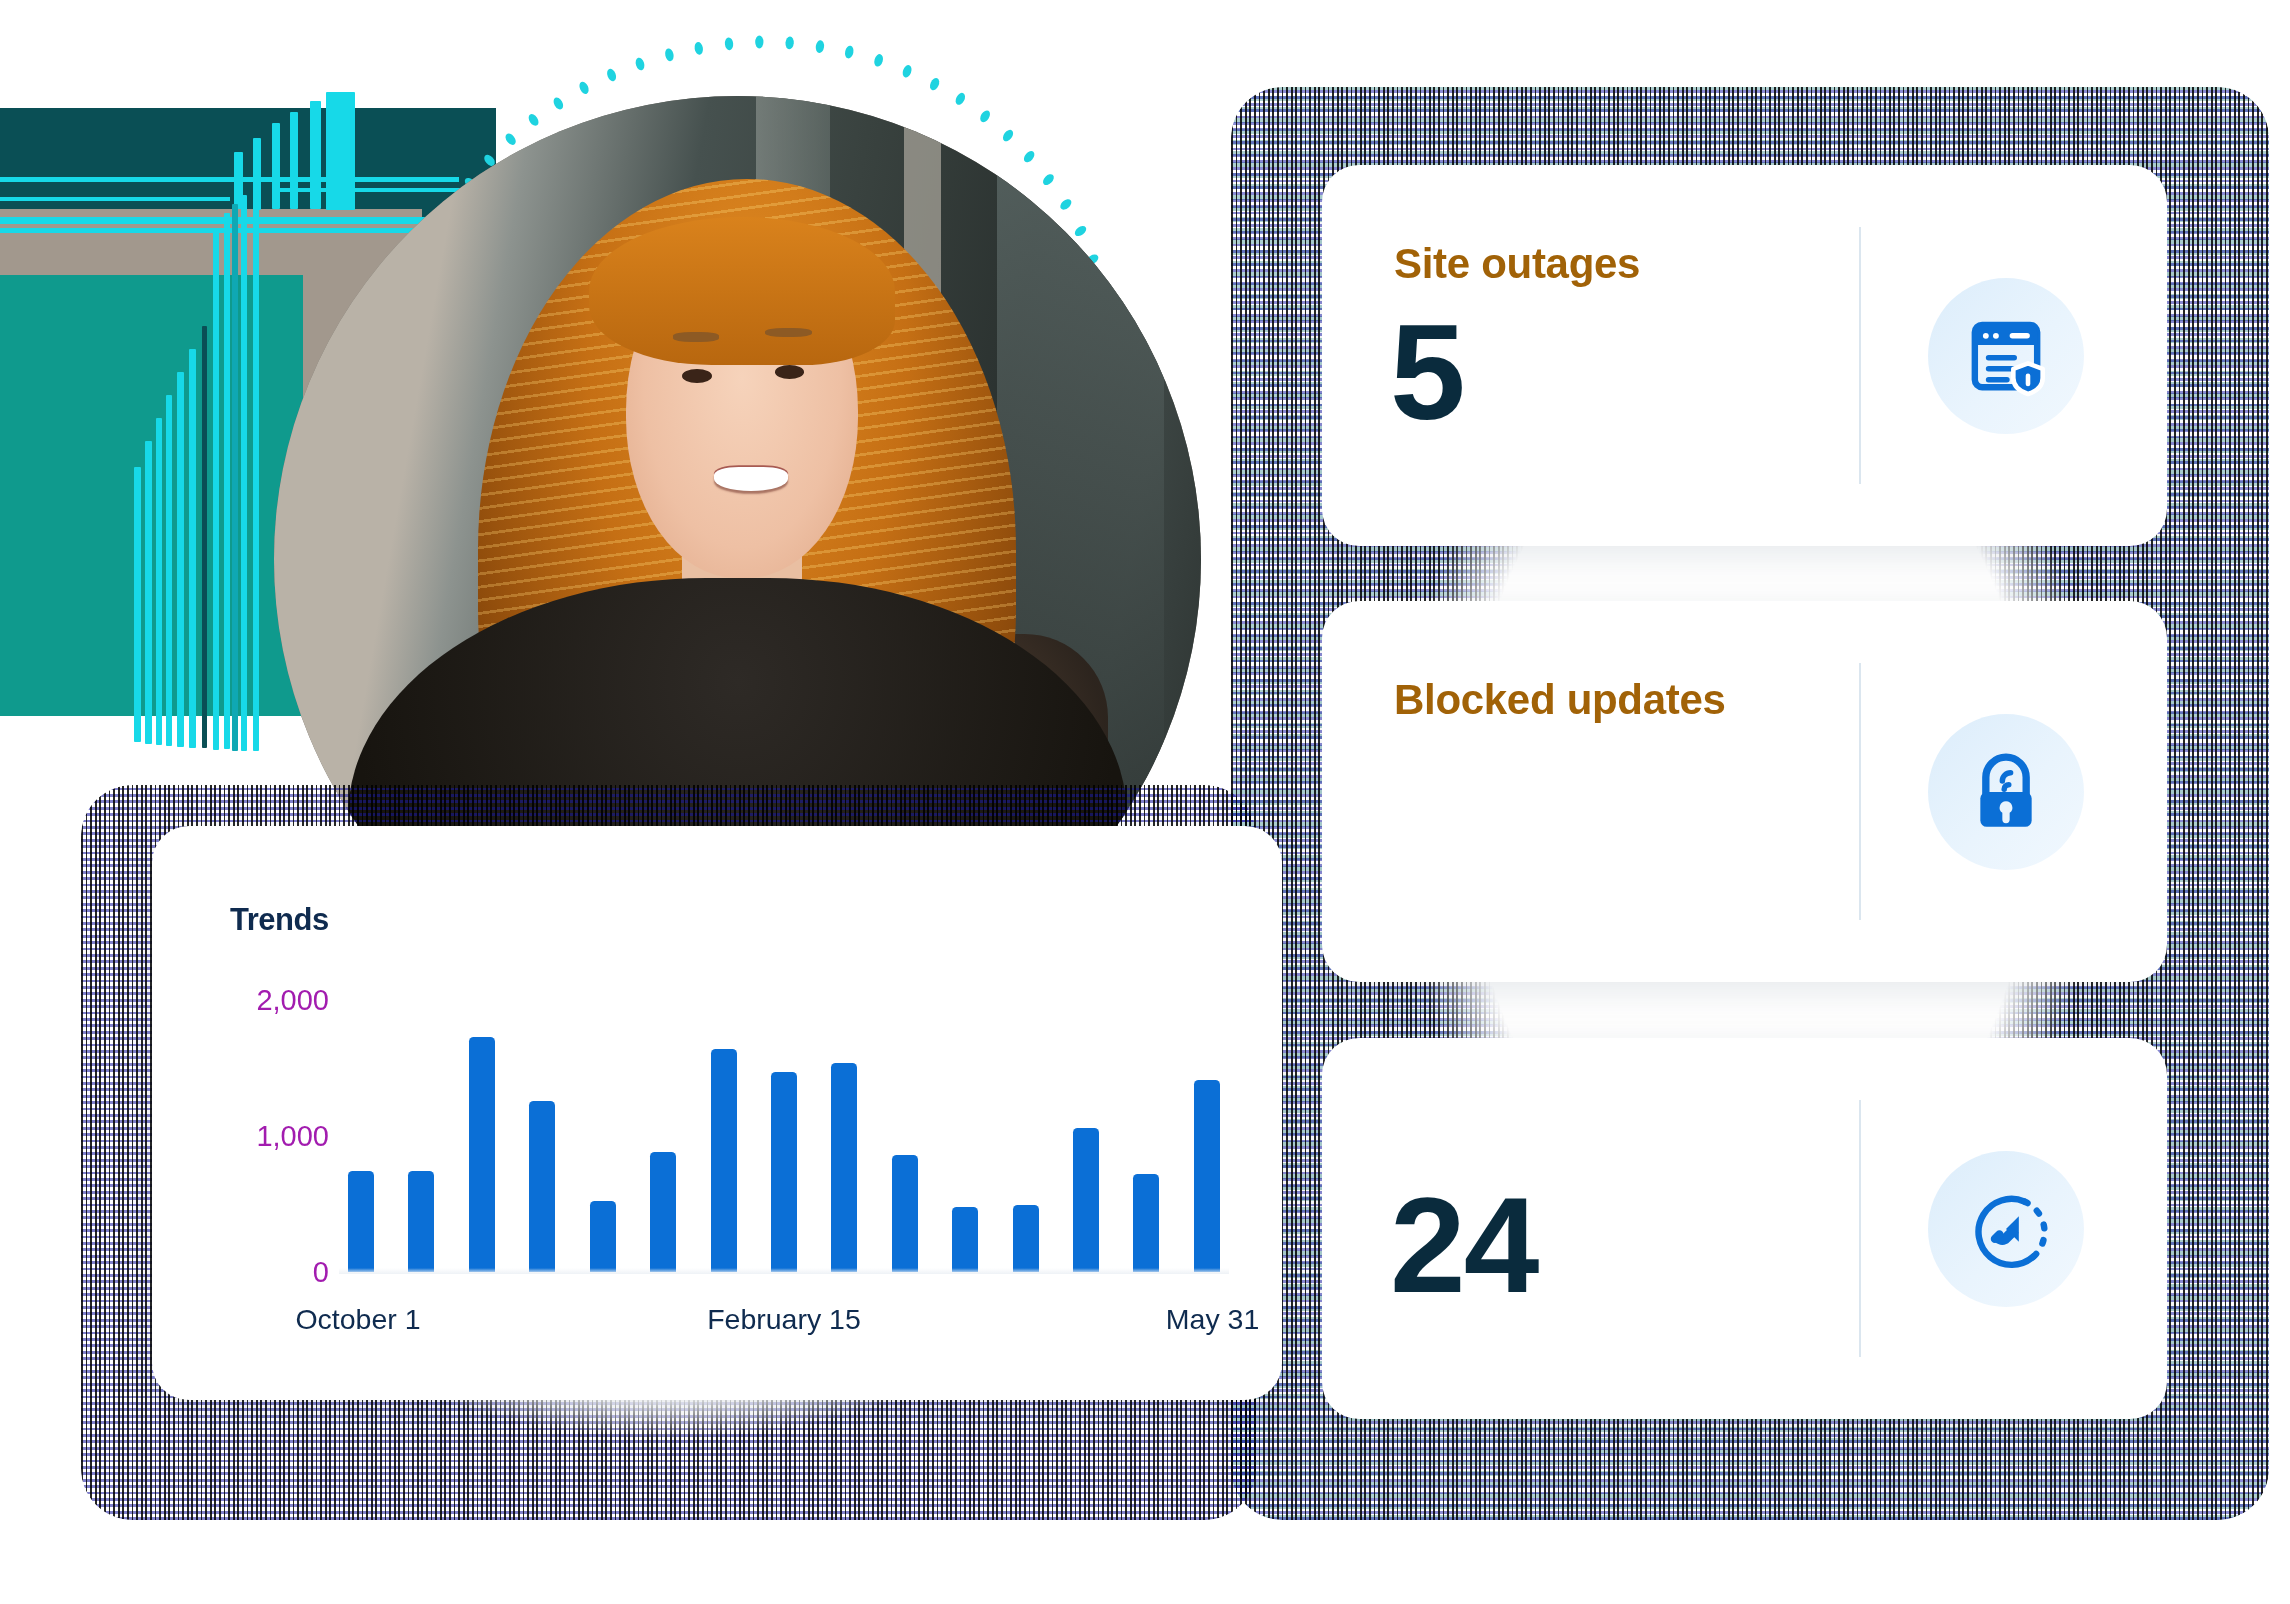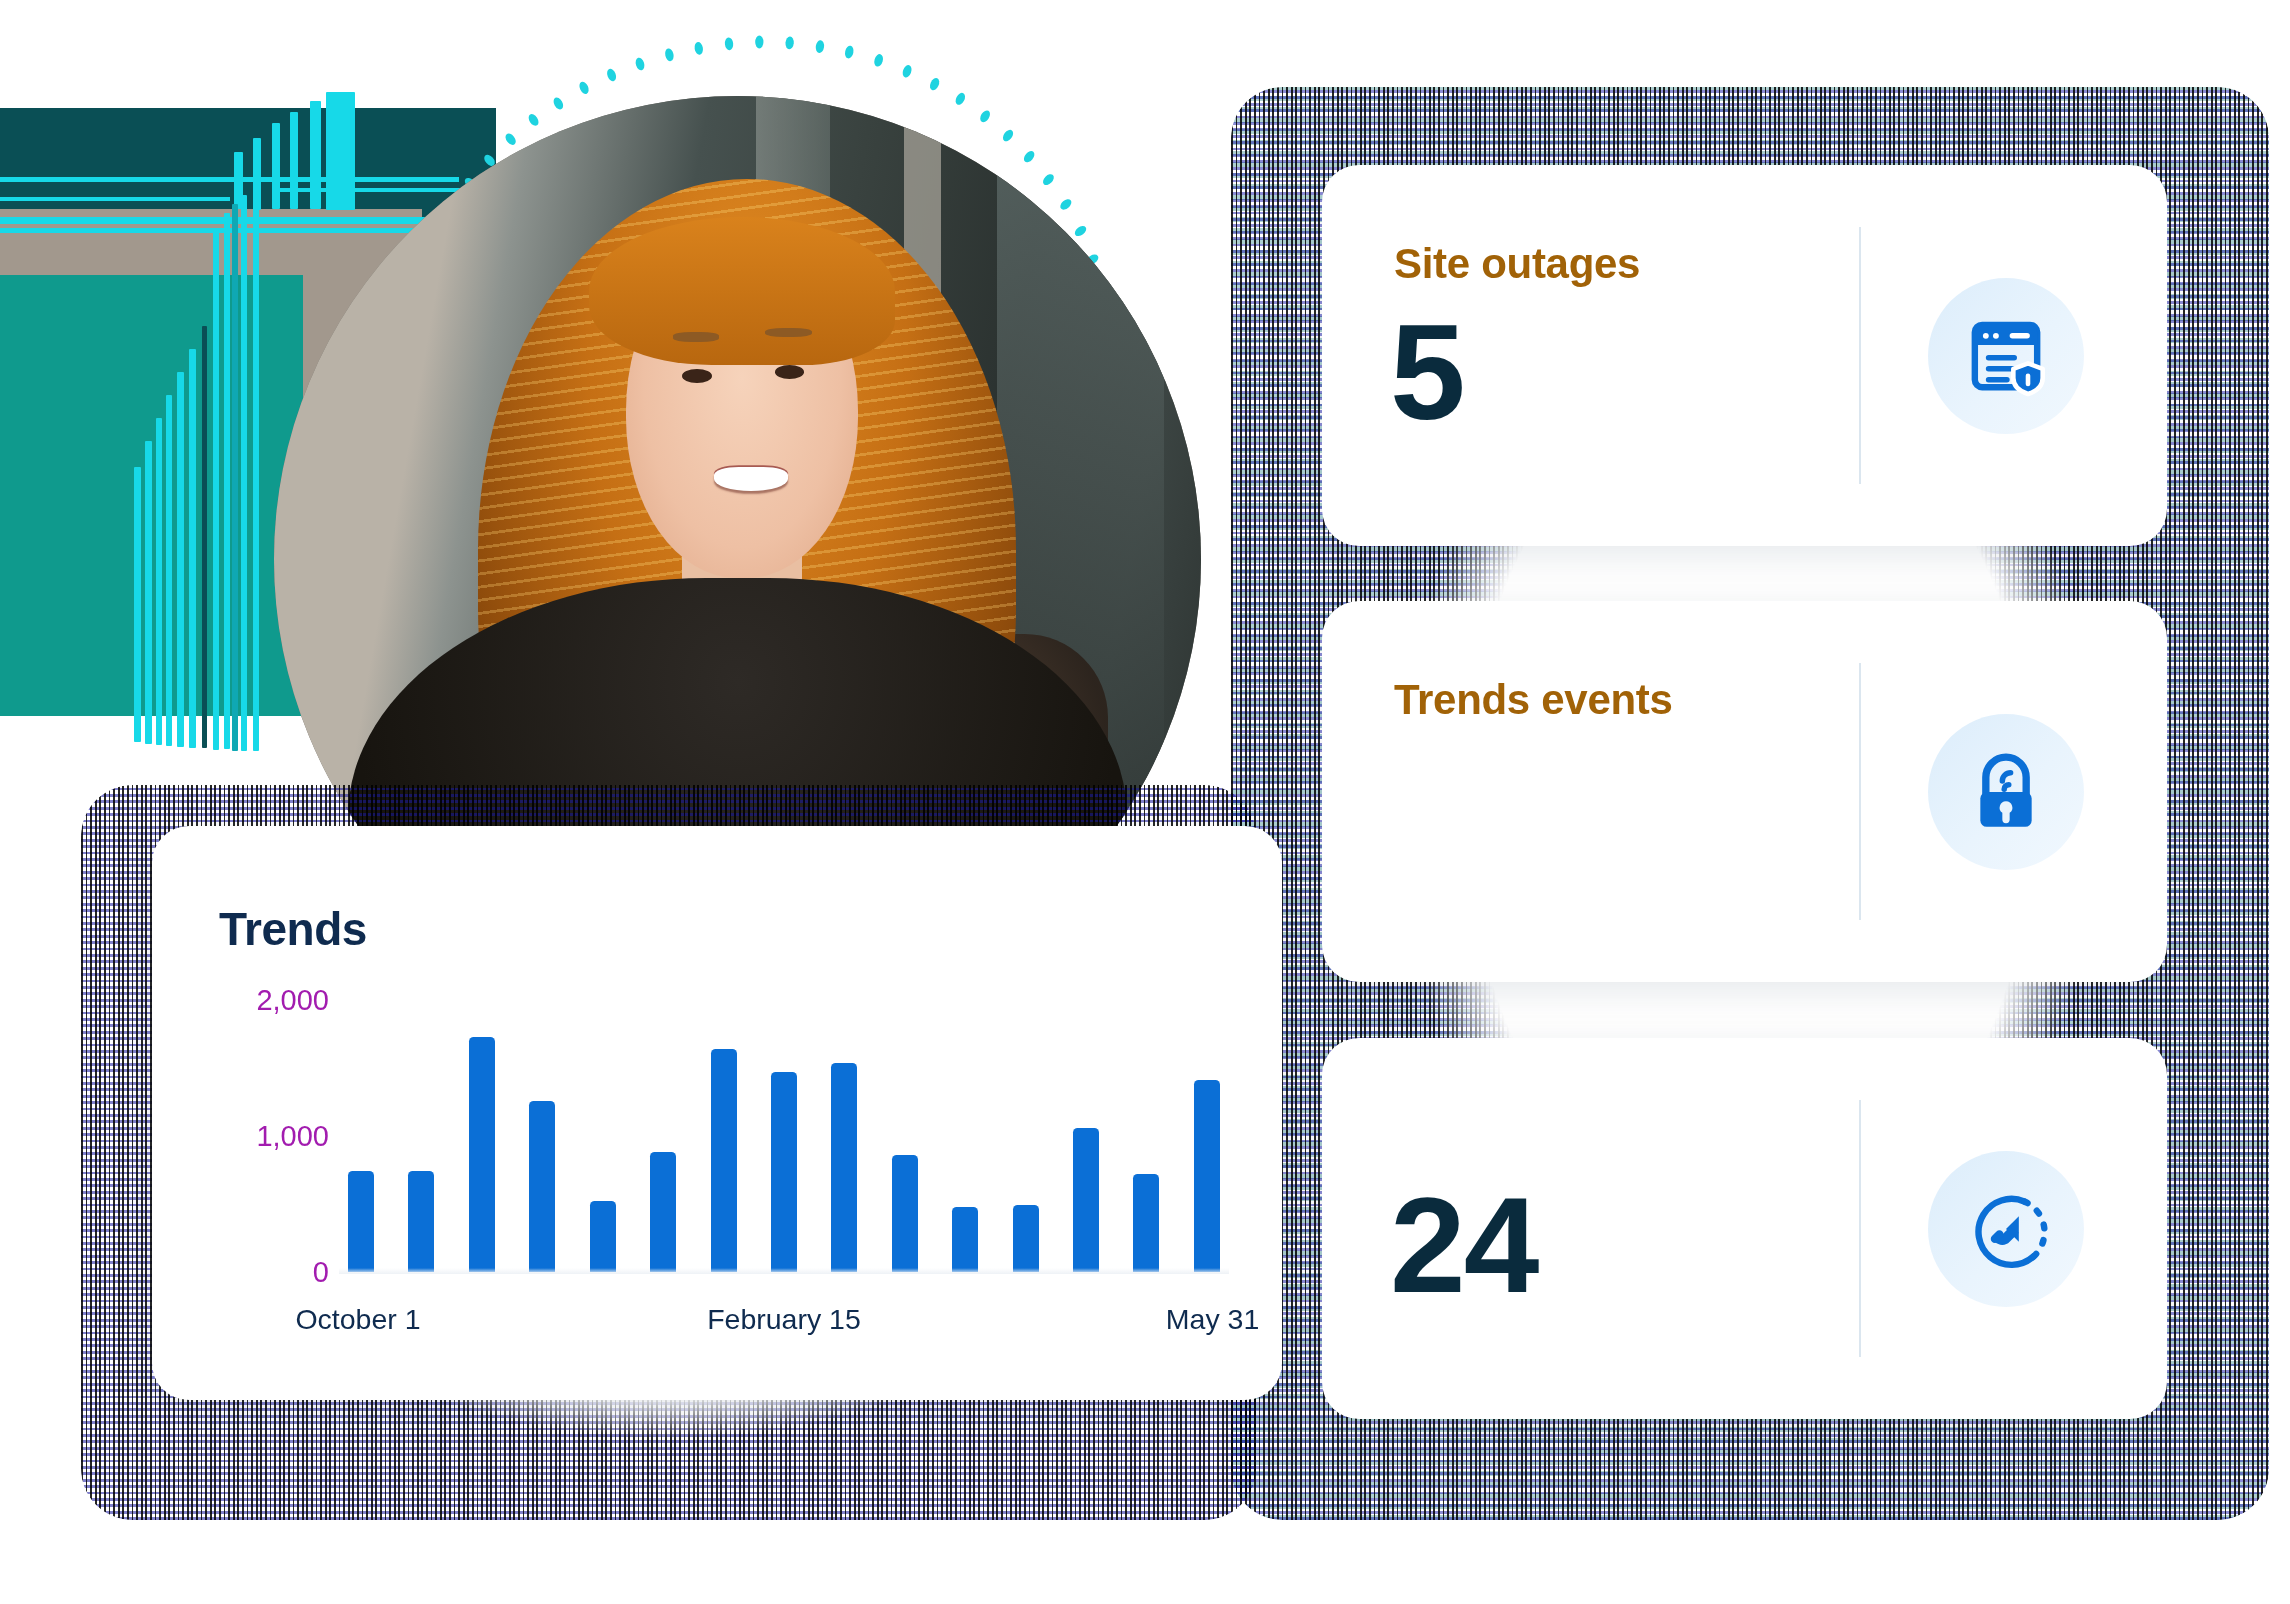--- a/index.html
+++ b/index.html
@@ -186,22 +186,22 @@
     left: 152px; top: 826px;
     width: 1130px; height: 574px;
     background: #ffffff;
     border-radius: 37px;
     box-shadow: 0 9.2px 37px rgba(10,40,70,.10);
     overflow: hidden;
     z-index: 5;
   }
   .trends-title {
     position: absolute;
-    left: 67px; top: 76px;
-    font-size: 46px; font-weight: 700;
+    left: 78px; top: 76px;
+    font-size: 31px; font-weight: 700;
     letter-spacing: -0.5px;
     color: #0f2b4f;
   }
 
   .chart-area {
     position: absolute;
     left: 67px; top: 174px;
     width: 1001px; height: 349px;
   }
   .y-labels {
@@ -454,21 +454,21 @@
           <rect x="26" y="71" width="26" height="6" rx="3" fill="#0b6fd6"></rect>
 
           <path d="M72 56l16 6v10c0 9-7 14.5-16 17.5C63 86.5 56 81 56 72V62z" fill="#0b6fd6" stroke="#ffffff" stroke-width="5" stroke-linejoin="round"></path>
           <rect x="69.5" y="67" width="5" height="14" rx="2.5" fill="#ffffff"></rect>
         </svg>
       </span>
     </div>
   </div>
 
   <div class="metric-card mc2">
-    <div class="metric-label">Trends events</div>
+    <div class="metric-label">Blocked updates</div>
     <div class="divider"></div>
     <div class="icon-bubble">
       <span>
         <svg width="88" height="88" viewBox="0 0 96 96" aria-hidden="true">
 
           <path d="M26 50V32a22 22 0 0 1 44 0v18" fill="none" stroke="#0b6fd6" stroke-width="8" stroke-linecap="round"></path>
 
           <path d="M44 36a9 9 0 0 1 9-9" fill="none" stroke="#0b6fd6" stroke-width="6" stroke-linecap="round"></path>
           <path d="M46 45a5 5 0 0 1 5-5" fill="none" stroke="#0b6fd6" stroke-width="6" stroke-linecap="round"></path>
 

